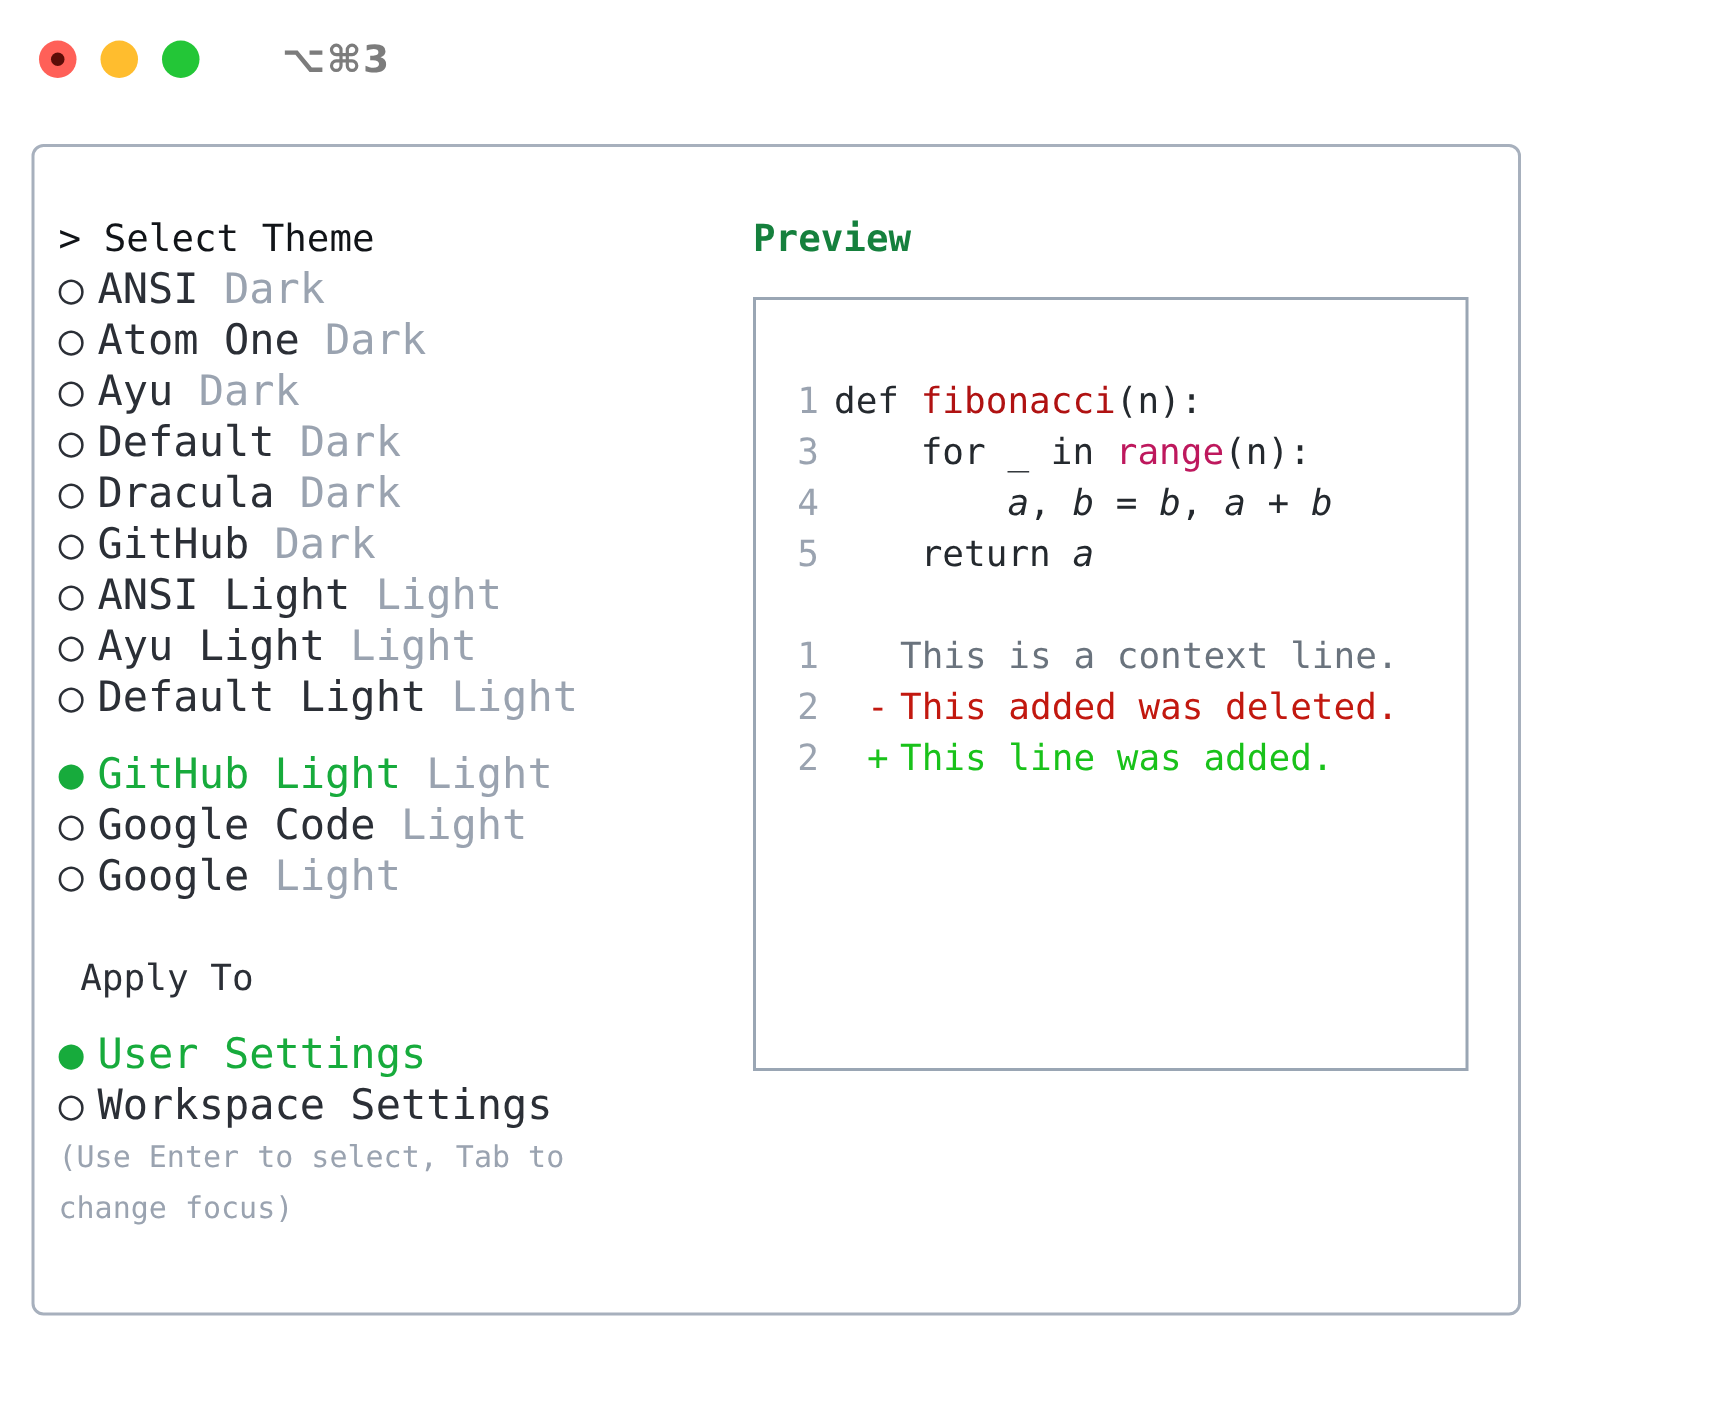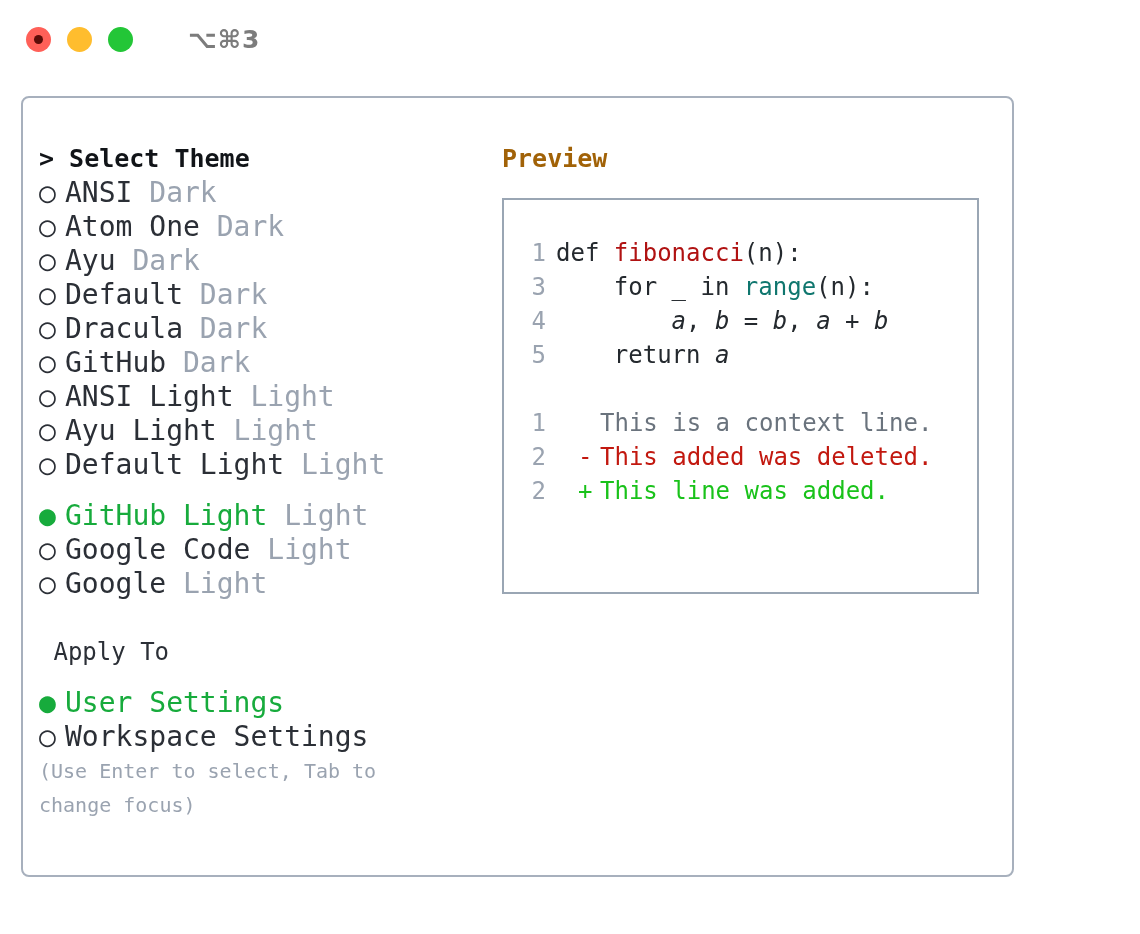--- a/index.html
+++ b/index.html
@@ -103,21 +103,21 @@
     line-height: 34px;
     color: #2b2f36;
     white-space: pre;
     height: 34px;
   }
   .row .bullet {
     display: inline-block;
     width: 26px;
   }
   .row.header {
-    font-weight: 700;
+    font-weight: 400;
     color: #111418;
     font-size: 25px;
   }
   .row.selected {
     color: #17ab3c;
     font-weight: 400;
     margin-top: 17px;
   }
   .row .kind {
     color: #9aa3b0;
@@ -145,30 +145,30 @@
   .right-col {
     position: absolute;
     left: 479px;
     top: 44px;
     width: 500px;
   }
   .preview-label {
     font-size: 25px;
     line-height: 34px;
     font-weight: 700;
-    color: #a16207;
+    color: #15803d;
     margin-bottom: 22px;
   }
   .preview-box {
     width: 477px;
-    height: 396px;
+    height: 516px;
     border: 2px solid #9aa6b4;
     box-sizing: border-box;
     background: #ffffff;
-    padding: 36px 0 0 0;
+    padding: 50px 0 0 0;
   }
 
   .code-line {
     font-size: 24px;
     line-height: 34px;
     white-space: pre;
     color: #24292e;
     padding-left: 20px;
   }
   .ln {
@@ -178,21 +178,21 @@
     color: #9aa3b0;
     margin-right: 10px;
   }
   .ln.wide {
     width: 22px;
     margin-right: 32px;
   }
   .kw { color: #24292e; }
   .fn { color: #b01212; }
   .num { color: #0e8a7e; }
-  .bi { color: #0f766e; }
+  .bi { color: #be185d; }
   .var { font-style: italic; }
   .code-gap { height: 34px; }
 
   .diff-ctx { color: #6a737d; }
   .diff-del { color: #c2180f; }
   .diff-add { color: #19c21a; }
   .marker { display: inline-block; width: 22px; }
 </style>
 </head>
 <body>

